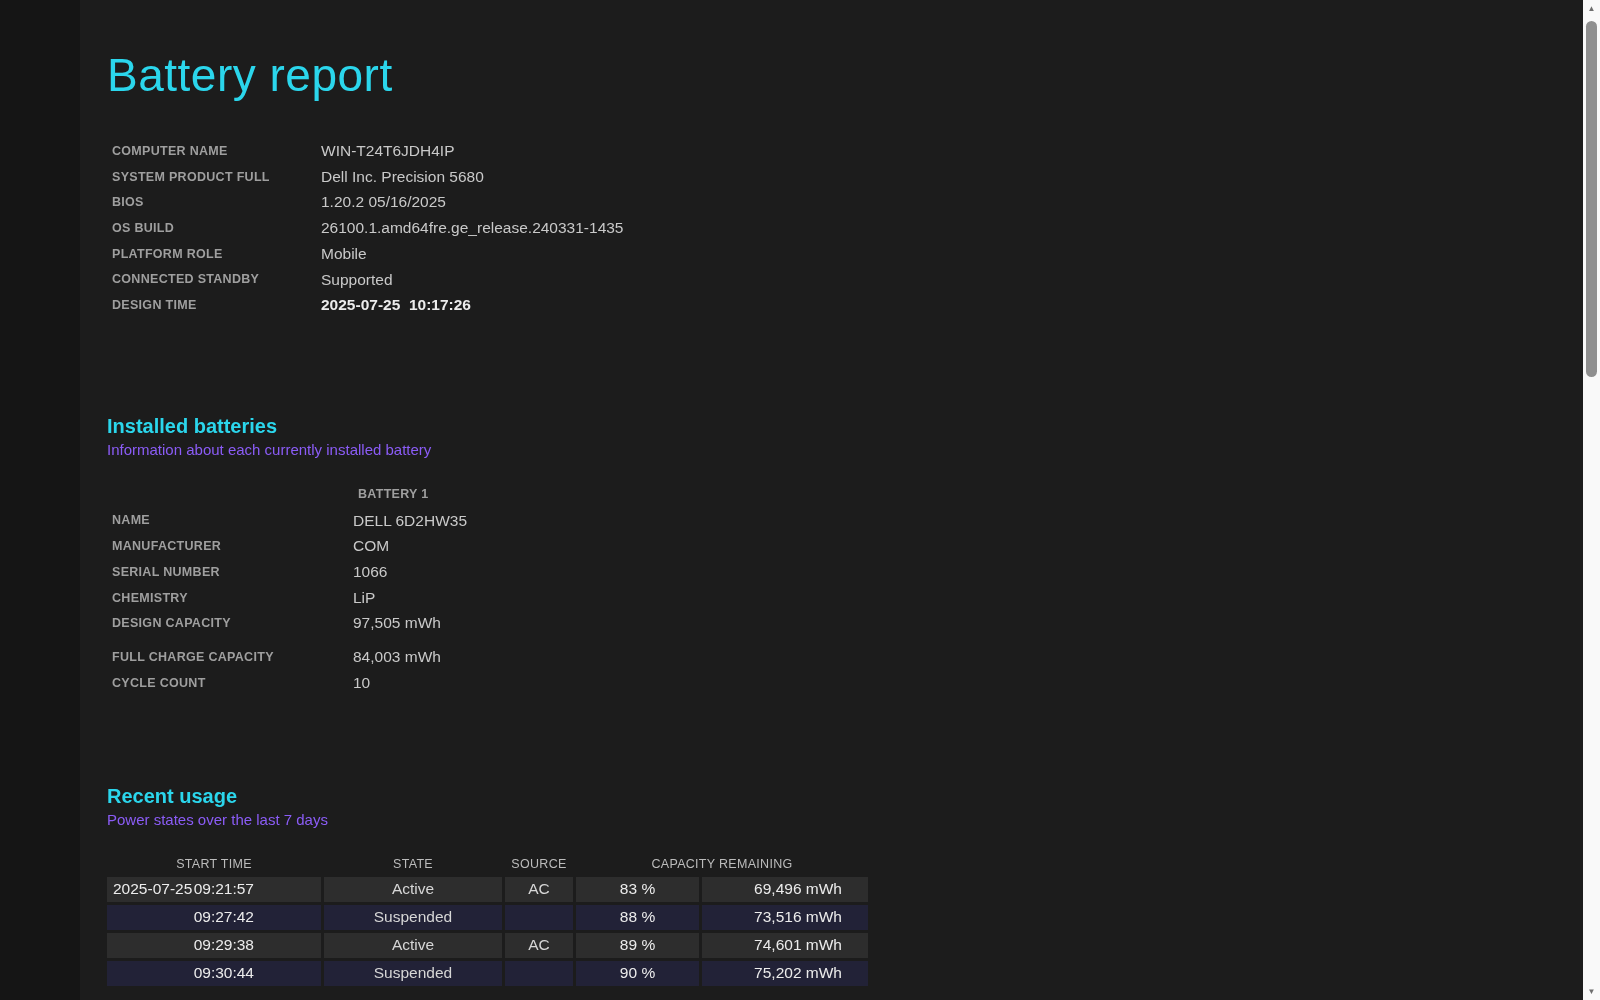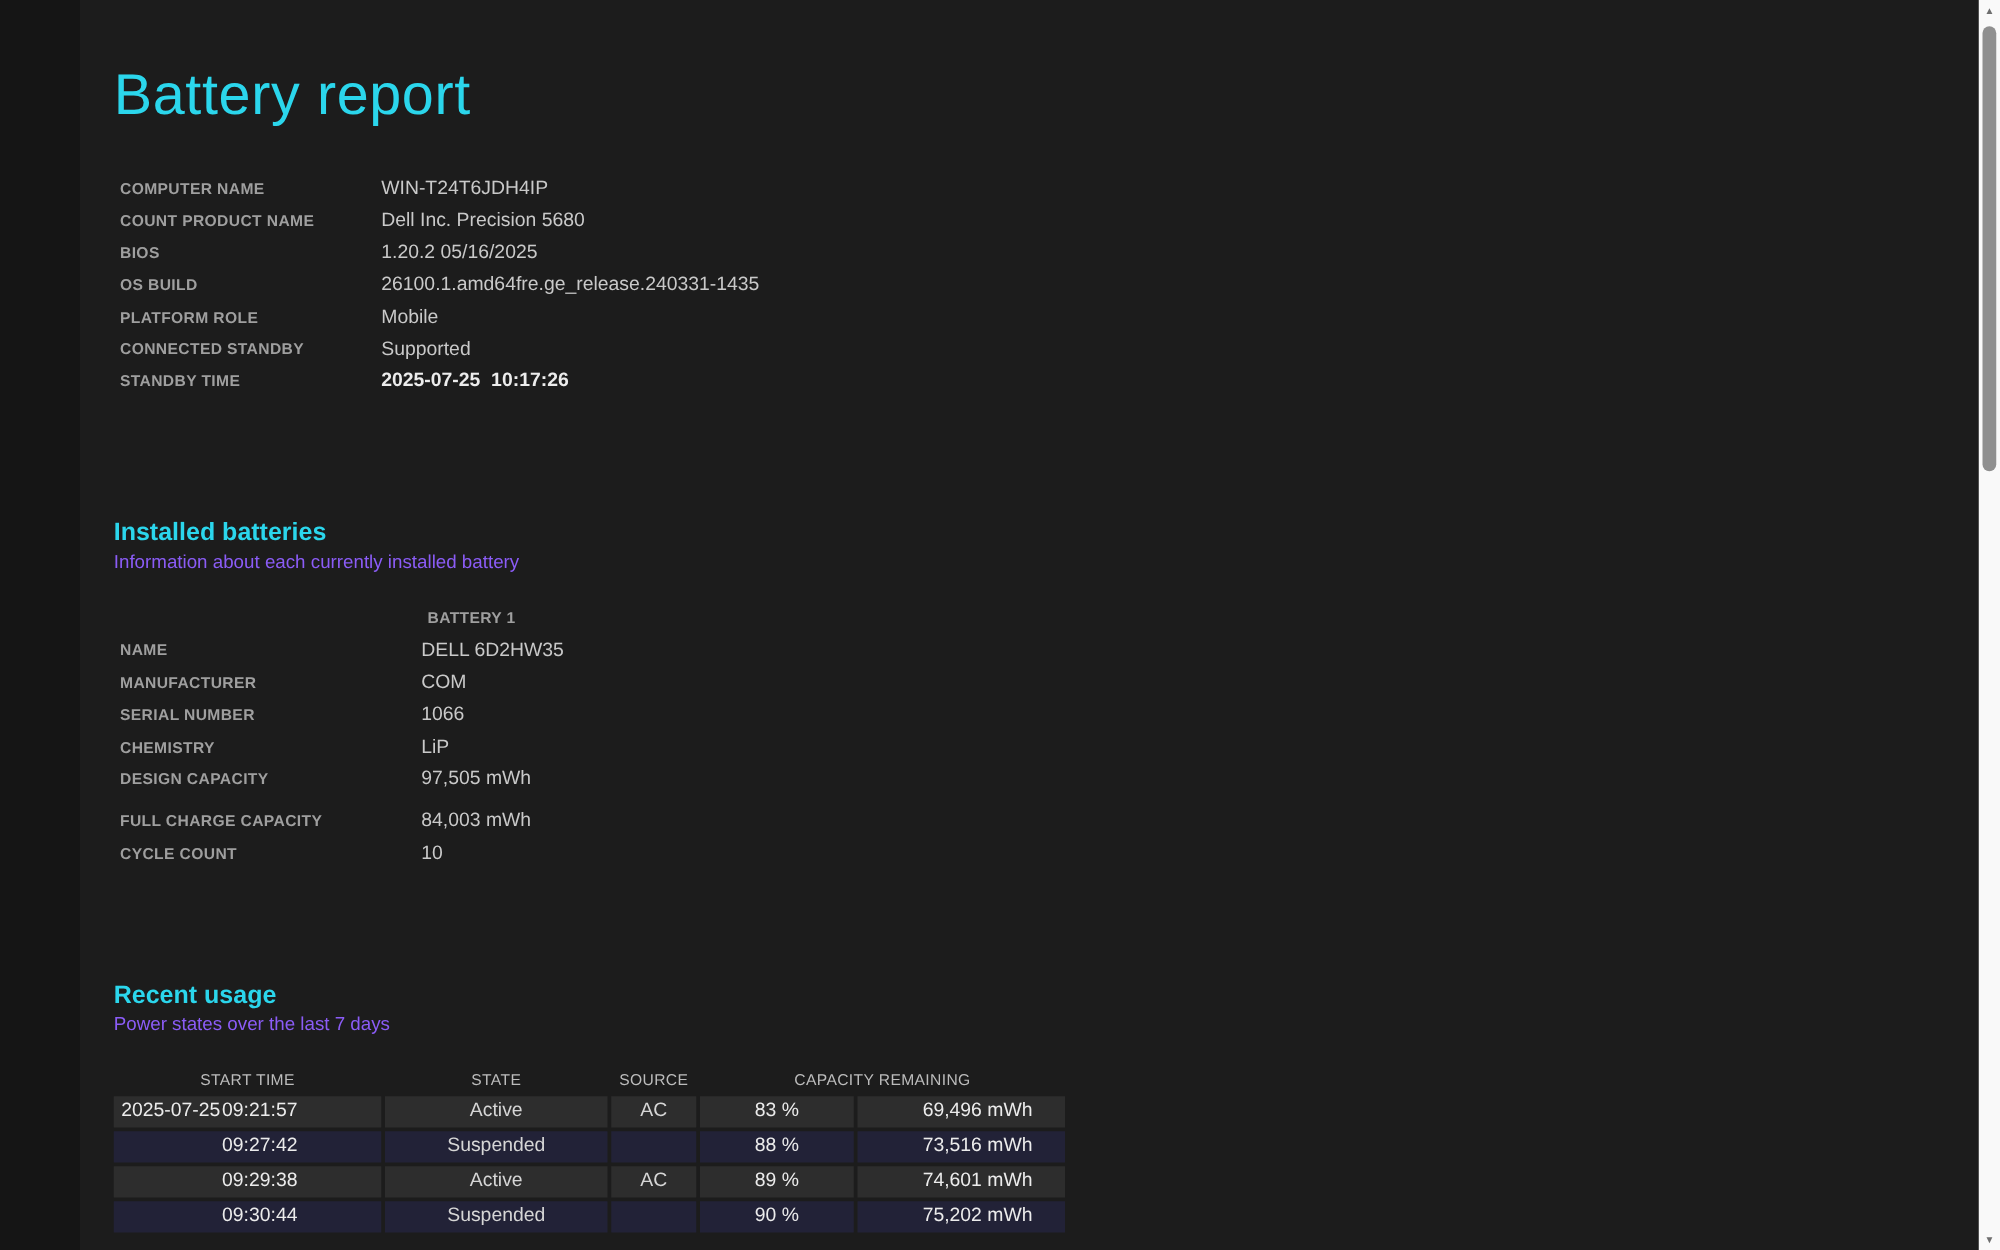--- a/index.html
+++ b/index.html
@@ -2,21 +2,21 @@
 <html><head>
 <meta charset="utf-8">
 <style>
   * { margin:0; padding:0; box-sizing:border-box; }
   html, body {
     width:1600px; height:1000px; overflow:hidden;
     background:#151515;
     font-family:"Liberation Sans", sans-serif;
   }
   .page {
-    position:absolute; left:64px; top:0; width:1519px; height:1000px;
+    position:absolute; left:80px; top:0; width:1519px; height:1000px;
     background:#1c1c1c; color:#c9c9c9;
   }
   .inner { padding-left:27px; }
 
   
   .report-title {
     margin-top:44px; font-size:46px; line-height:62px; font-weight:300;
     color:#2bd6ec; letter-spacing:0.5px;
   }
 
@@ -90,21 +90,21 @@
     <h1 class="report-title">Battery report</h1>
 
     <div class="info-list">
 
         <div class="info-row">
           <span class="lbl">COMPUTER NAME</span>
           <span class="val plain">WIN-T24T6JDH4IP</span>
         </div>
 
         <div class="info-row">
-          <span class="lbl">COUNT PRODUCT NAME</span>
+          <span class="lbl">SYSTEM PRODUCT FULL</span>
           <span class="val plain">Dell Inc. Precision 5680</span>
         </div>
 
         <div class="info-row">
           <span class="lbl">BIOS</span>
           <span class="val plain">1.20.2 05/16/2025</span>
         </div>
 
         <div class="info-row">
           <span class="lbl">OS BUILD</span>
@@ -115,21 +115,21 @@
           <span class="lbl">PLATFORM ROLE</span>
           <span class="val plain">Mobile</span>
         </div>
 
         <div class="info-row">
           <span class="lbl">CONNECTED STANDBY</span>
           <span class="val plain">Supported</span>
         </div>
 
         <div class="info-row">
-          <span class="lbl">STANDBY TIME</span>
+          <span class="lbl">DESIGN TIME</span>
           <span class="val datetime">2025-07-25  10:17:26</span>
         </div>
 
     </div>
 
     <div class="section">
       <div class="section-heading">Installed batteries</div>
       <div class="section-sub">Information about each currently installed battery</div>
 
       <div class="battery-list">

